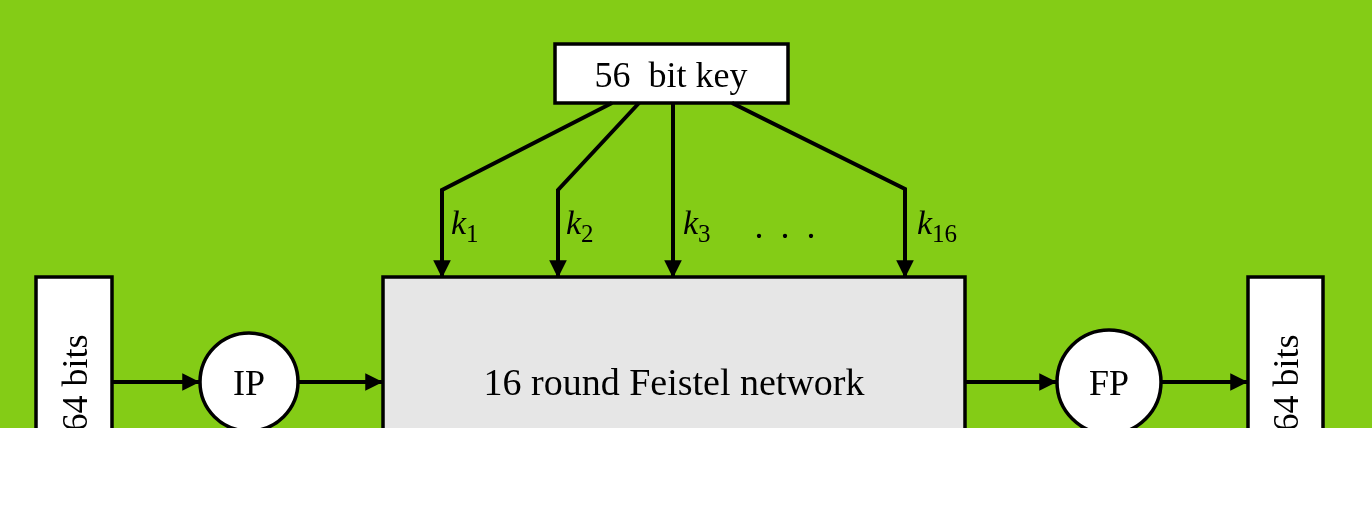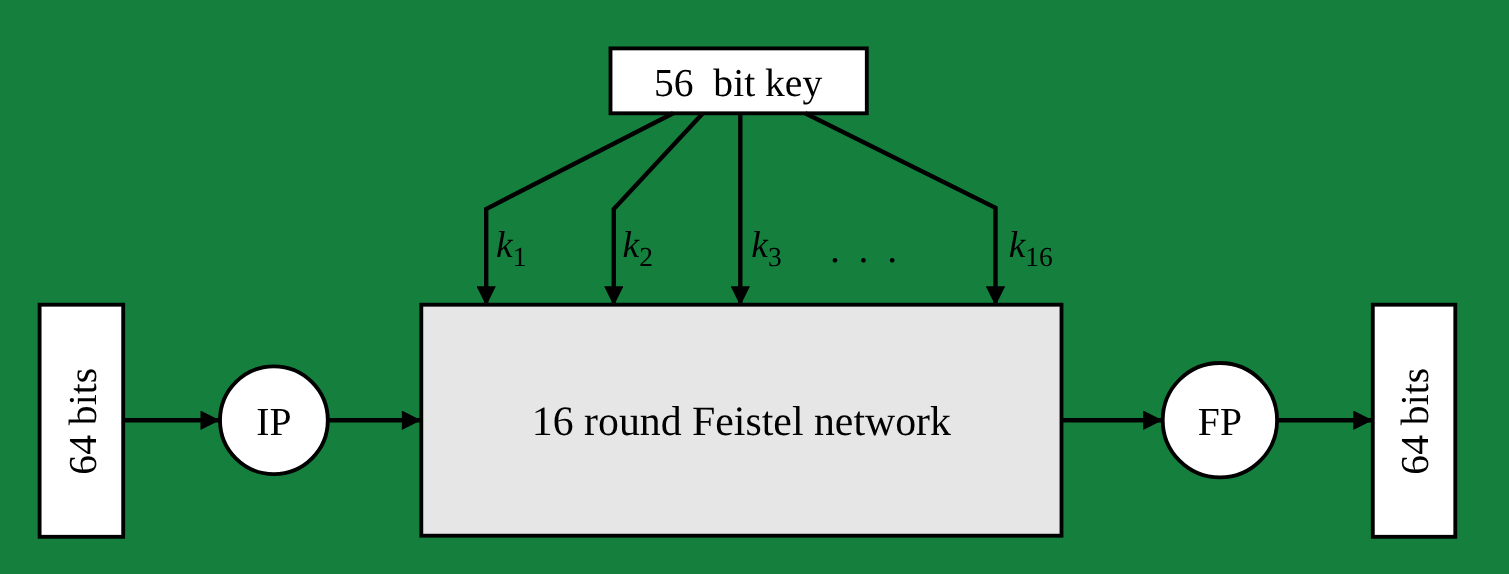--- a/index.html
+++ b/index.html
@@ -3,22 +3,22 @@
 <meta charset="utf-8">
 <style>
   html, body {
     margin: 0;
     padding: 0;
     background: #ffffff;
   }
   .stage {
     position: relative;
     width: 1372px;
-    height: 522px;
-    background: #15803d;
+    height: 428px;
+    background: #84cc16;
     overflow: hidden;
   }
   svg {
     display: block;
   }
   .diagram-text {
     font-family: "Liberation Serif", "DejaVu Serif", serif;
     fill: #000000;
   }
   .node-label {

